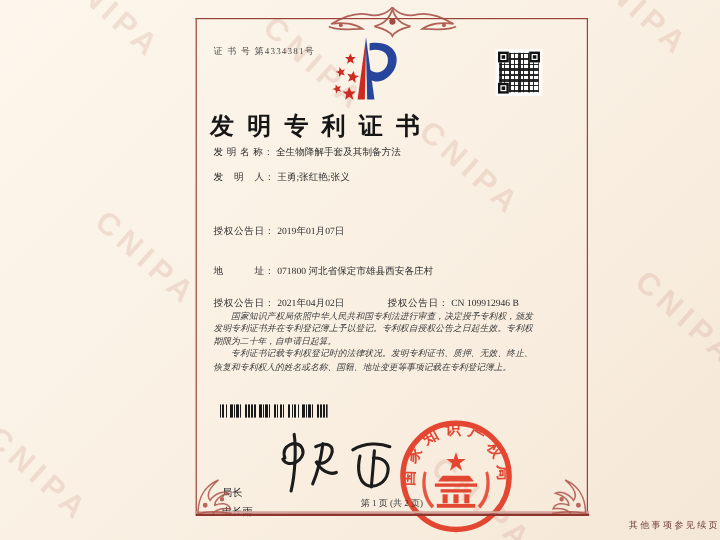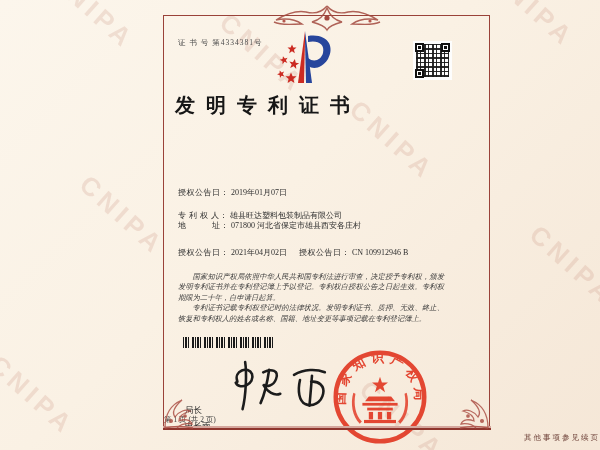--- a/index.html
+++ b/index.html
@@ -31,32 +31,32 @@
       background-blend-mode:multiply;opacity:.9;}
   .qr .finder{position:absolute;width:9px;height:9px;border:2px solid #111;background:#fff;
       box-sizing:border-box;}
   .qr .finder span{position:absolute;inset:1px;background:#111;}
   .qr .f-tl{left:0;top:0;} .qr .f-tr{right:0;top:0;} .qr .f-bl{left:0;bottom:0;}
   .title{position:absolute;left:0;top:76px;width:100%;text-align:left;
          font-size:20px;font-weight:bold;color:#161616;letter-spacing:11px;text-indent:11px;}
   .row{position:absolute;left:14px;font-size:8px;color:#2e2e2e;white-space:nowrap;}
   .row .lbl{letter-spacing:.5px;}
   .row .val{margin-left:2px;}
-  .row2{display:flex;gap:12px;}
+  .row2{display:flex;gap:36px;}
   .legal{position:absolute;left:14px;top:243px;width:266px;font-size:7.3px;
-         line-height:10.4px;color:#3c3c3c;font-style:italic;text-align:justify;margin-top:13px;}
+         line-height:10.4px;color:#3c3c3c;font-style:italic;text-align:justify;}
   .legal p{margin:0;text-indent:2em;}
   .barcode{position:absolute;left:19px;top:321px;width:90px;height:11px;
       background:repeating-linear-gradient(90deg,#1a1a1a 0 1px,transparent 1px 2px,
         #1a1a1a 2px 4px,transparent 4px 5px,#1a1a1a 5px 6px,transparent 6px 9px,
         #1a1a1a 9px 11px,transparent 11px 12px);}
   .signer{position:absolute;left:21px;top:358px;font-size:8.5px;color:#222;line-height:16px;margin-top:28px;}
   .signature{position:absolute;left:58px;top:340px;}
   .seal{position:absolute;left:168px;top:333px;width:96px;height:96px;opacity:.93;}
-  .page-info{position:absolute;left:0;top:399px;width:100%;
+  .page-info{position:absolute;left:0;top:399px;width:100%;text-align:center;
          font-size:7.5px;color:#3a3a3a;}
   .footer-note{position:absolute;left:0;top:433px;width:100%;text-align:right;
          font-size:7.5px;color:#6d4038;letter-spacing:2px;font-family:Liberation Mono, monospace;}
 </style>
 </head>
 <body>
 
 <div class="stage">
 
   <div class="wm" style="left:40px;top:-6px">CNIPA</div>
@@ -105,25 +105,28 @@
       <div class="finder f-tr">
           <span></span>
         </div>
       <div class="finder f-bl">
           <span></span>
         </div>
     </div>
 
     <div class="title">发明专利证书</div>
 
+    <div class="row" style="top:105px">
+      <span class="lbl">发 明 名 称：</span><span class="val">全生物降解手套及其制备方法</span>
+    </div>
+    <div class="row" style="top:126px">
+      <span class="lbl">发　明　人：</span><span class="val">王勇;张红艳;张义</span>
+    </div>
     <div class="row" style="top:171px">
       <span class="lbl">授权公告日：</span><span class="val">2019年01月07日</span>
-    </div>
-    <div class="row" style="top:194px">
-      <span class="lbl">专 利 权 人：</span><span class="val">雄县旺达塑料包装制品有限公司</span>
     </div>
     <div class="row" style="top:204px">
       <span class="lbl">地　　　址：</span><span class="val">071800 河北省保定市雄县西安各庄村</span>
     </div>
     <div class="row row2" style="top:231px">
       <span>
         <span class="lbl">授权公告日：</span><span class="val">2021年04月02日</span>
       </span>
       <span>
         <span class="lbl">授权公告日：</span><span class="val">CN 109912946 B</span>

